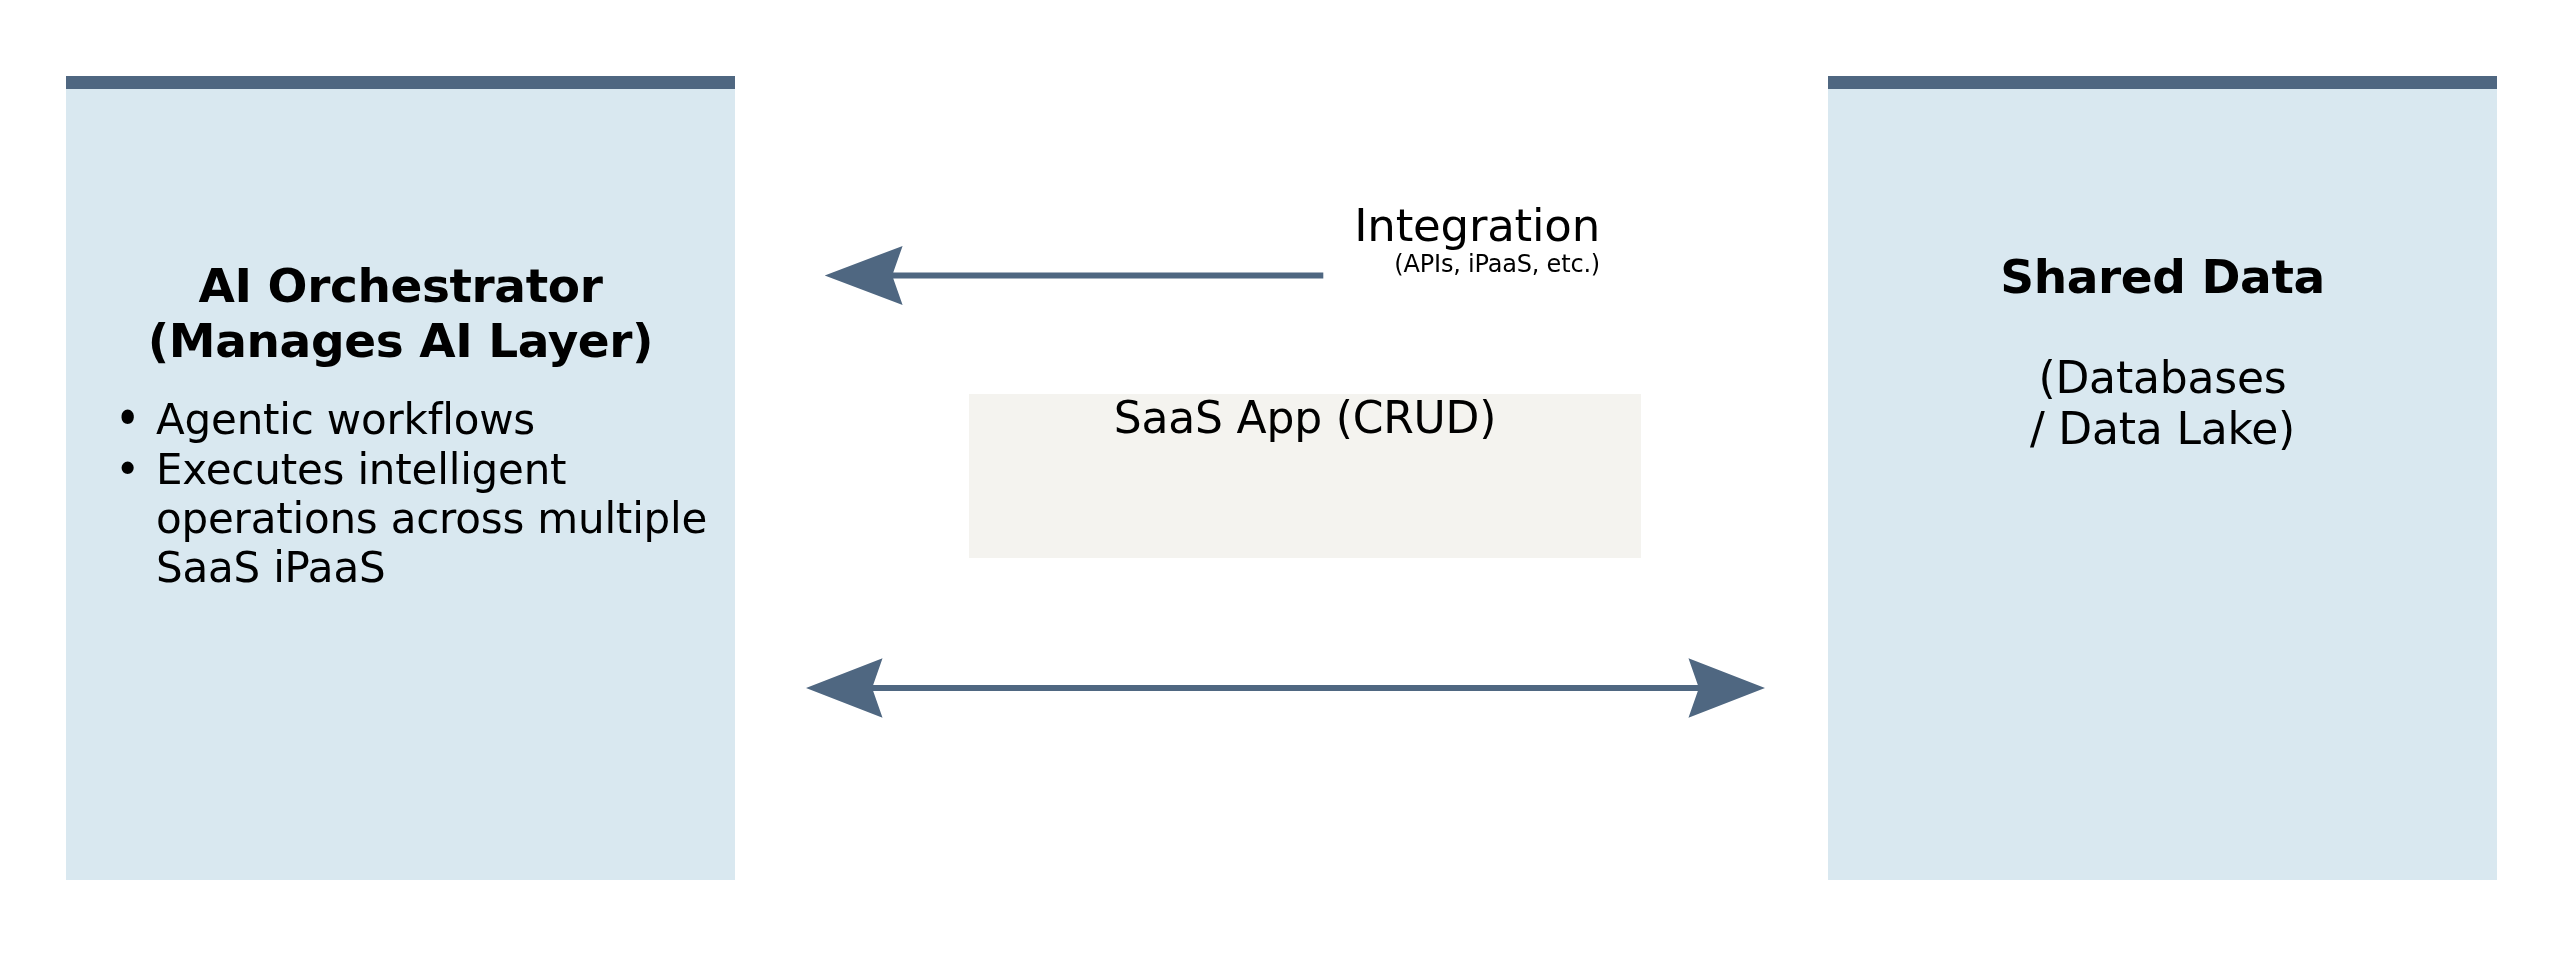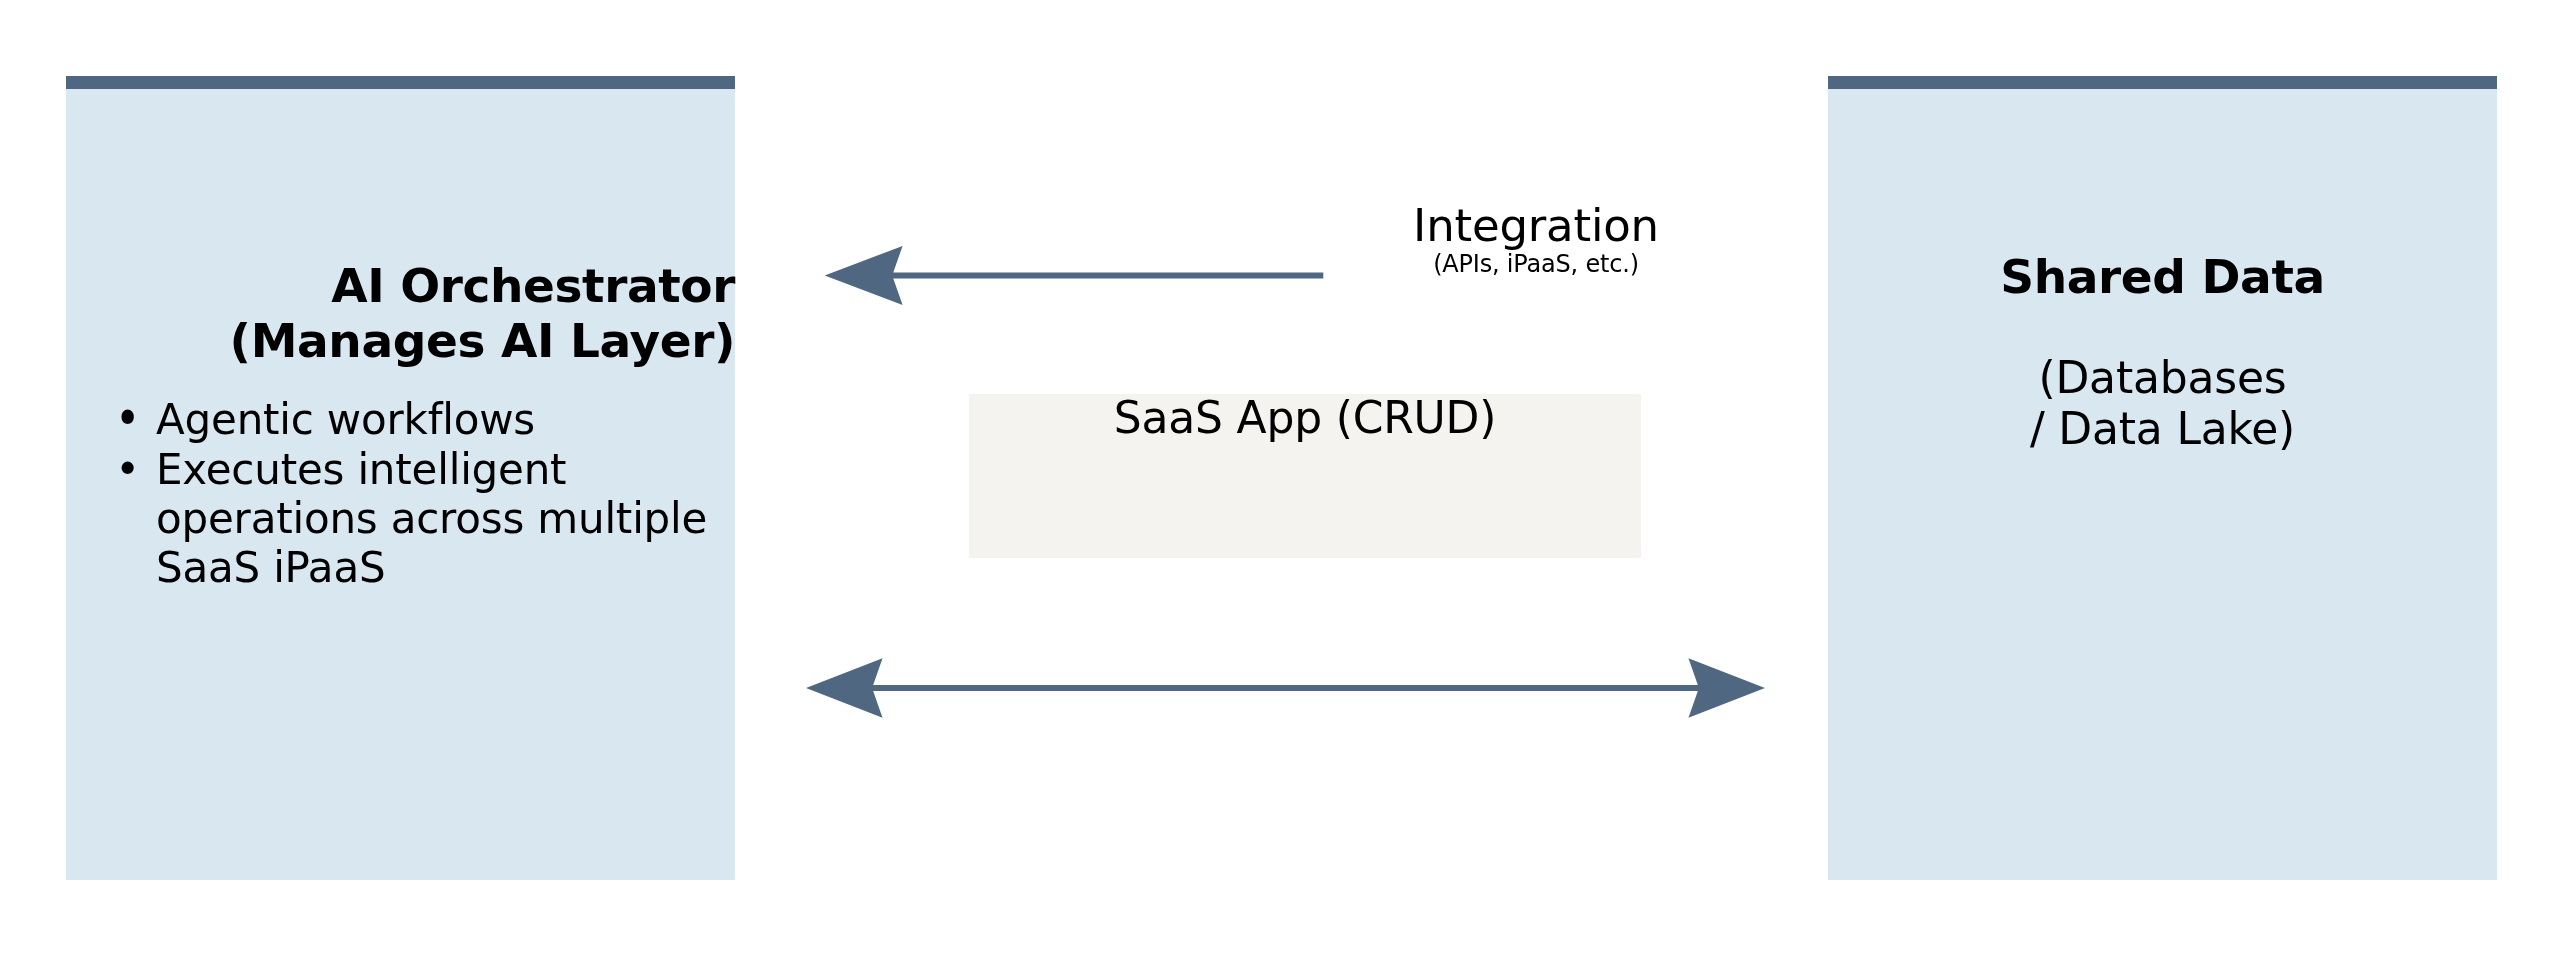--- a/index.html
+++ b/index.html
@@ -69,21 +69,21 @@
     text-align: center;
     font-weight: bold;
     color: #000000;
     line-height: 1.16;
     letter-spacing: -0.4px;
   }
   #left-title {
     top: 170px;
     font-size: 47px;
   }
-  #left-title .tline { display: block; text-align: right; }
+  #left-title .tline { display: block; }
 
   #left-bullets {
     position: absolute;
     left: 43px;
     top: 305px;
     width: 601px;
     margin: 0;
     padding: 0;
     list-style: none;
   }
@@ -155,24 +155,24 @@
   #arrow-data {
     left: 806px;
     top: 655px;
     width: 959px;
     height: 66px;
   }
 
   
   #integration-label {
     position: absolute;
-    left: 1376px;
+    left: 1280px;
     top: 202px;
     width: 320px;
-    text-align: center;
+    text-align: right;
   }
   #integration-title {
     display: block;
     font-size: 45px;
     line-height: 1.05;
     color: #000000;
     letter-spacing: -0.2px;
   }
   #integration-sub {
     display: block;

